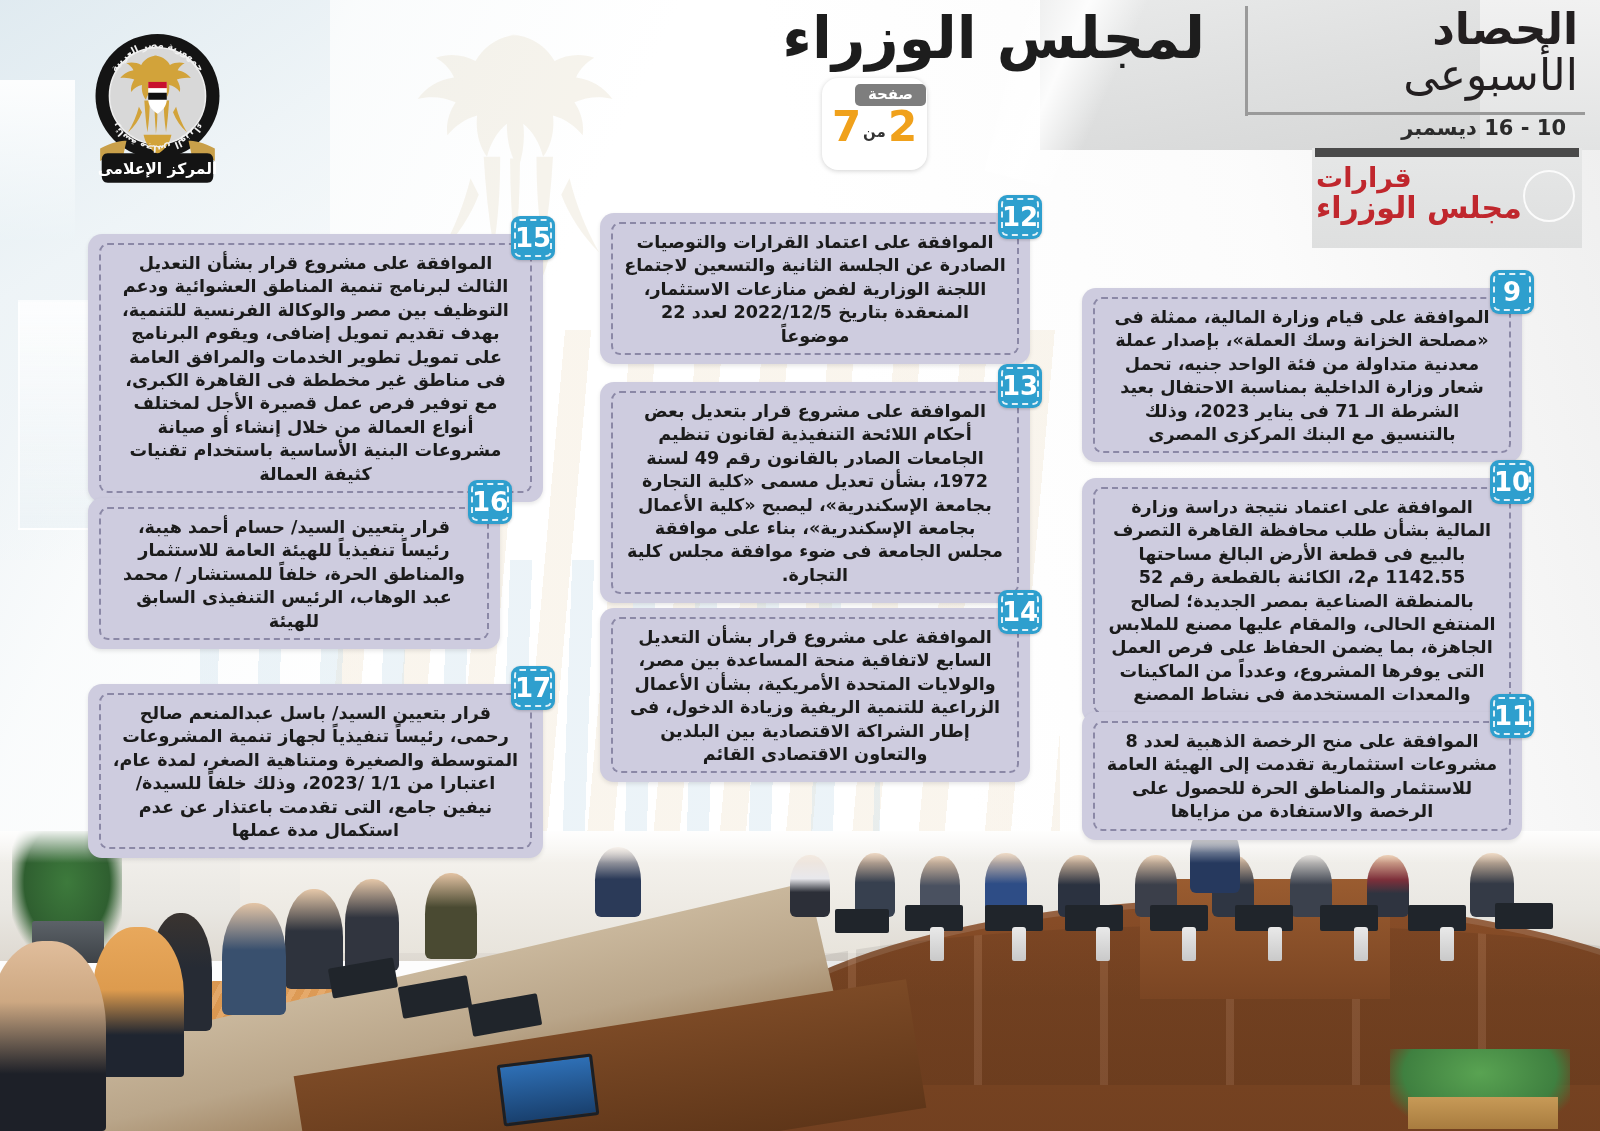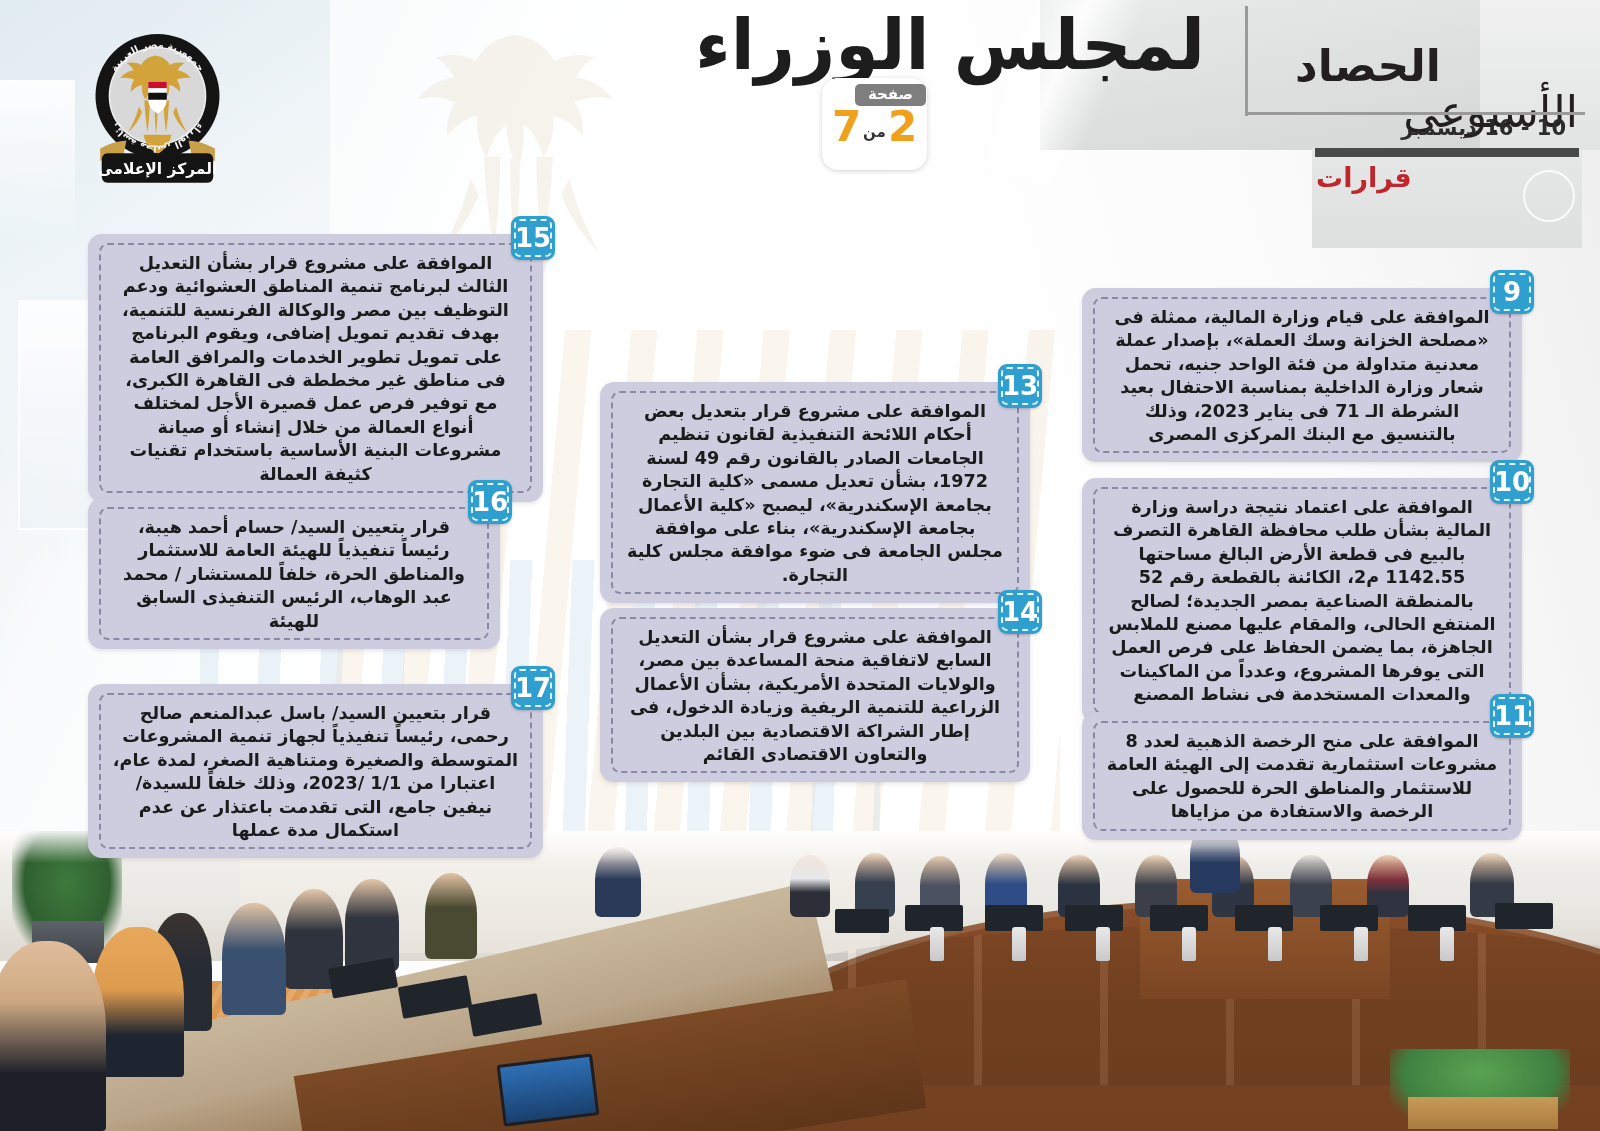--- a/index.html
+++ b/index.html
@@ -100,22 +100,21 @@
   .title-block {
     position: absolute;
     right: 22px; top: 6px;
     width: 420px;
     text-align: left;
     z-index: 8;
   }
   .title-line1 {
     font-size: 44px; font-weight: 800; color: #231f20;
     letter-spacing: -1px; line-height: 1.05;
-    text-align: center;
-    margin-top: 37px;
+    text-align: right;
   }
   .title-line2 {
     font-size: 44px; font-weight: 400; color: #231f20;
     letter-spacing: -1px; line-height: 1.05;
     text-align: right;
   }
   .title-rule {
     position: absolute;
     right: 15px; top: 112px;
     width: 338px; height: 3px;
@@ -131,21 +130,21 @@
   }
   .title-date {
     position: absolute;
     right: 34px; top: 116px;
     font-size: 21px; font-weight: 700; color: #2b2b2b;
     z-index: 9;
   }
   .big-word {
     position: absolute;
     right: 395px; top: 4px;
-    font-size: 70px; font-weight: 800; color: #1d1d1d;
+    font-size: 58px; font-weight: 800; color: #1d1d1d;
     letter-spacing: -2px;
     z-index: 9;
     white-space: nowrap;
   }
 
   
   .section-box {
     position: absolute;
     right: 18px; top: 148px;
     width: 270px; height: 100px;
@@ -398,20 +397,21 @@
     <div class="title-line2">الأسبوعى</div>
   </div>
   <div class="title-rule"></div>
   <div class="title-rule-v"></div>
   <div class="title-date">10 - 16 ديسمبر</div>
 
   <div class="section-box"></div>
   <div class="ghost-circle"></div>
   <div class="section-label">
     <span class="l1">قرارات</span>
+    <span class="l2">مجلس الوزراء</span>
   </div>
 
   <div class="page-badge">
     <span class="cap">صفحة</span>
     <div class="nums">
       <span class="n">2</span>
       <span class="of">من</span>
       <span class="n">7</span>
     </div>
   </div>
@@ -464,20 +464,25 @@
     <div class="num-badge" style="left:auto; right:-12px;">10</div>
     <div class="txt">الموافقة على اعتماد نتيجة دراسة وزارة المالية بشأن طلب محافظة القاهرة التصرف بالبيع فى قطعة الأرض البالغ مساحتها 1142.55 م2، الكائنة بالقطعة رقم 52 بالمنطقة الصناعية بمصر الجديدة؛ لصالح المنتفع الحالى، والمقام عليها مصنع للملابس الجاهزة، بما يضمن الحفاظ على فرص العمل التى يوفرها المشروع، وعدداً من الماكينات والمعدات المستخدمة فى نشاط المصنع</div>
   </div>
 
   <div class="card" style="right:78px; top:712px; width:440px;">
     <div class="inner"></div>
     <div class="num-badge" style="left:auto; right:-12px;">11</div>
     <div class="txt">الموافقة على منح الرخصة الذهبية لعدد 8 مشروعات استثمارية تقدمت إلى الهيئة العامة للاستثمار والمناطق الحرة للحصول على الرخصة والاستفادة من مزاياها</div>
   </div>
 
+  <div class="card" style="left:600px; top:213px; width:430px;">
+    <div class="inner"></div>
+    <div class="num-badge" style="left:auto; right:-12px;">12</div>
+    <div class="txt">الموافقة على اعتماد القرارات والتوصيات الصادرة عن الجلسة الثانية والتسعين لاجتماع اللجنة الوزارية لفض منازعات الاستثمار، المنعقدة بتاريخ 2022/12/5 لعدد 22 موضوعاً</div>
+  </div>
 
   <div class="card" style="left:600px; top:382px; width:430px;">
     <div class="inner"></div>
     <div class="num-badge" style="left:auto; right:-12px;margin-left:19px;">13</div>
     <div class="txt">الموافقة على مشروع قرار بتعديل بعض أحكام اللائحة التنفيذية لقانون تنظيم الجامعات الصادر بالقانون رقم 49 لسنة 1972، بشأن تعديل مسمى «كلية التجارة بجامعة الإسكندرية»، ليصبح «كلية الأعمال بجامعة الإسكندرية»، بناء على موافقة مجلس الجامعة فى ضوء موافقة مجلس كلية التجارة.</div>
   </div>
 
   <div class="card" style="left:600px; top:608px; width:430px;">
     <div class="inner"></div>
     <div class="num-badge" style="left:auto; right:-12px;">14</div>

